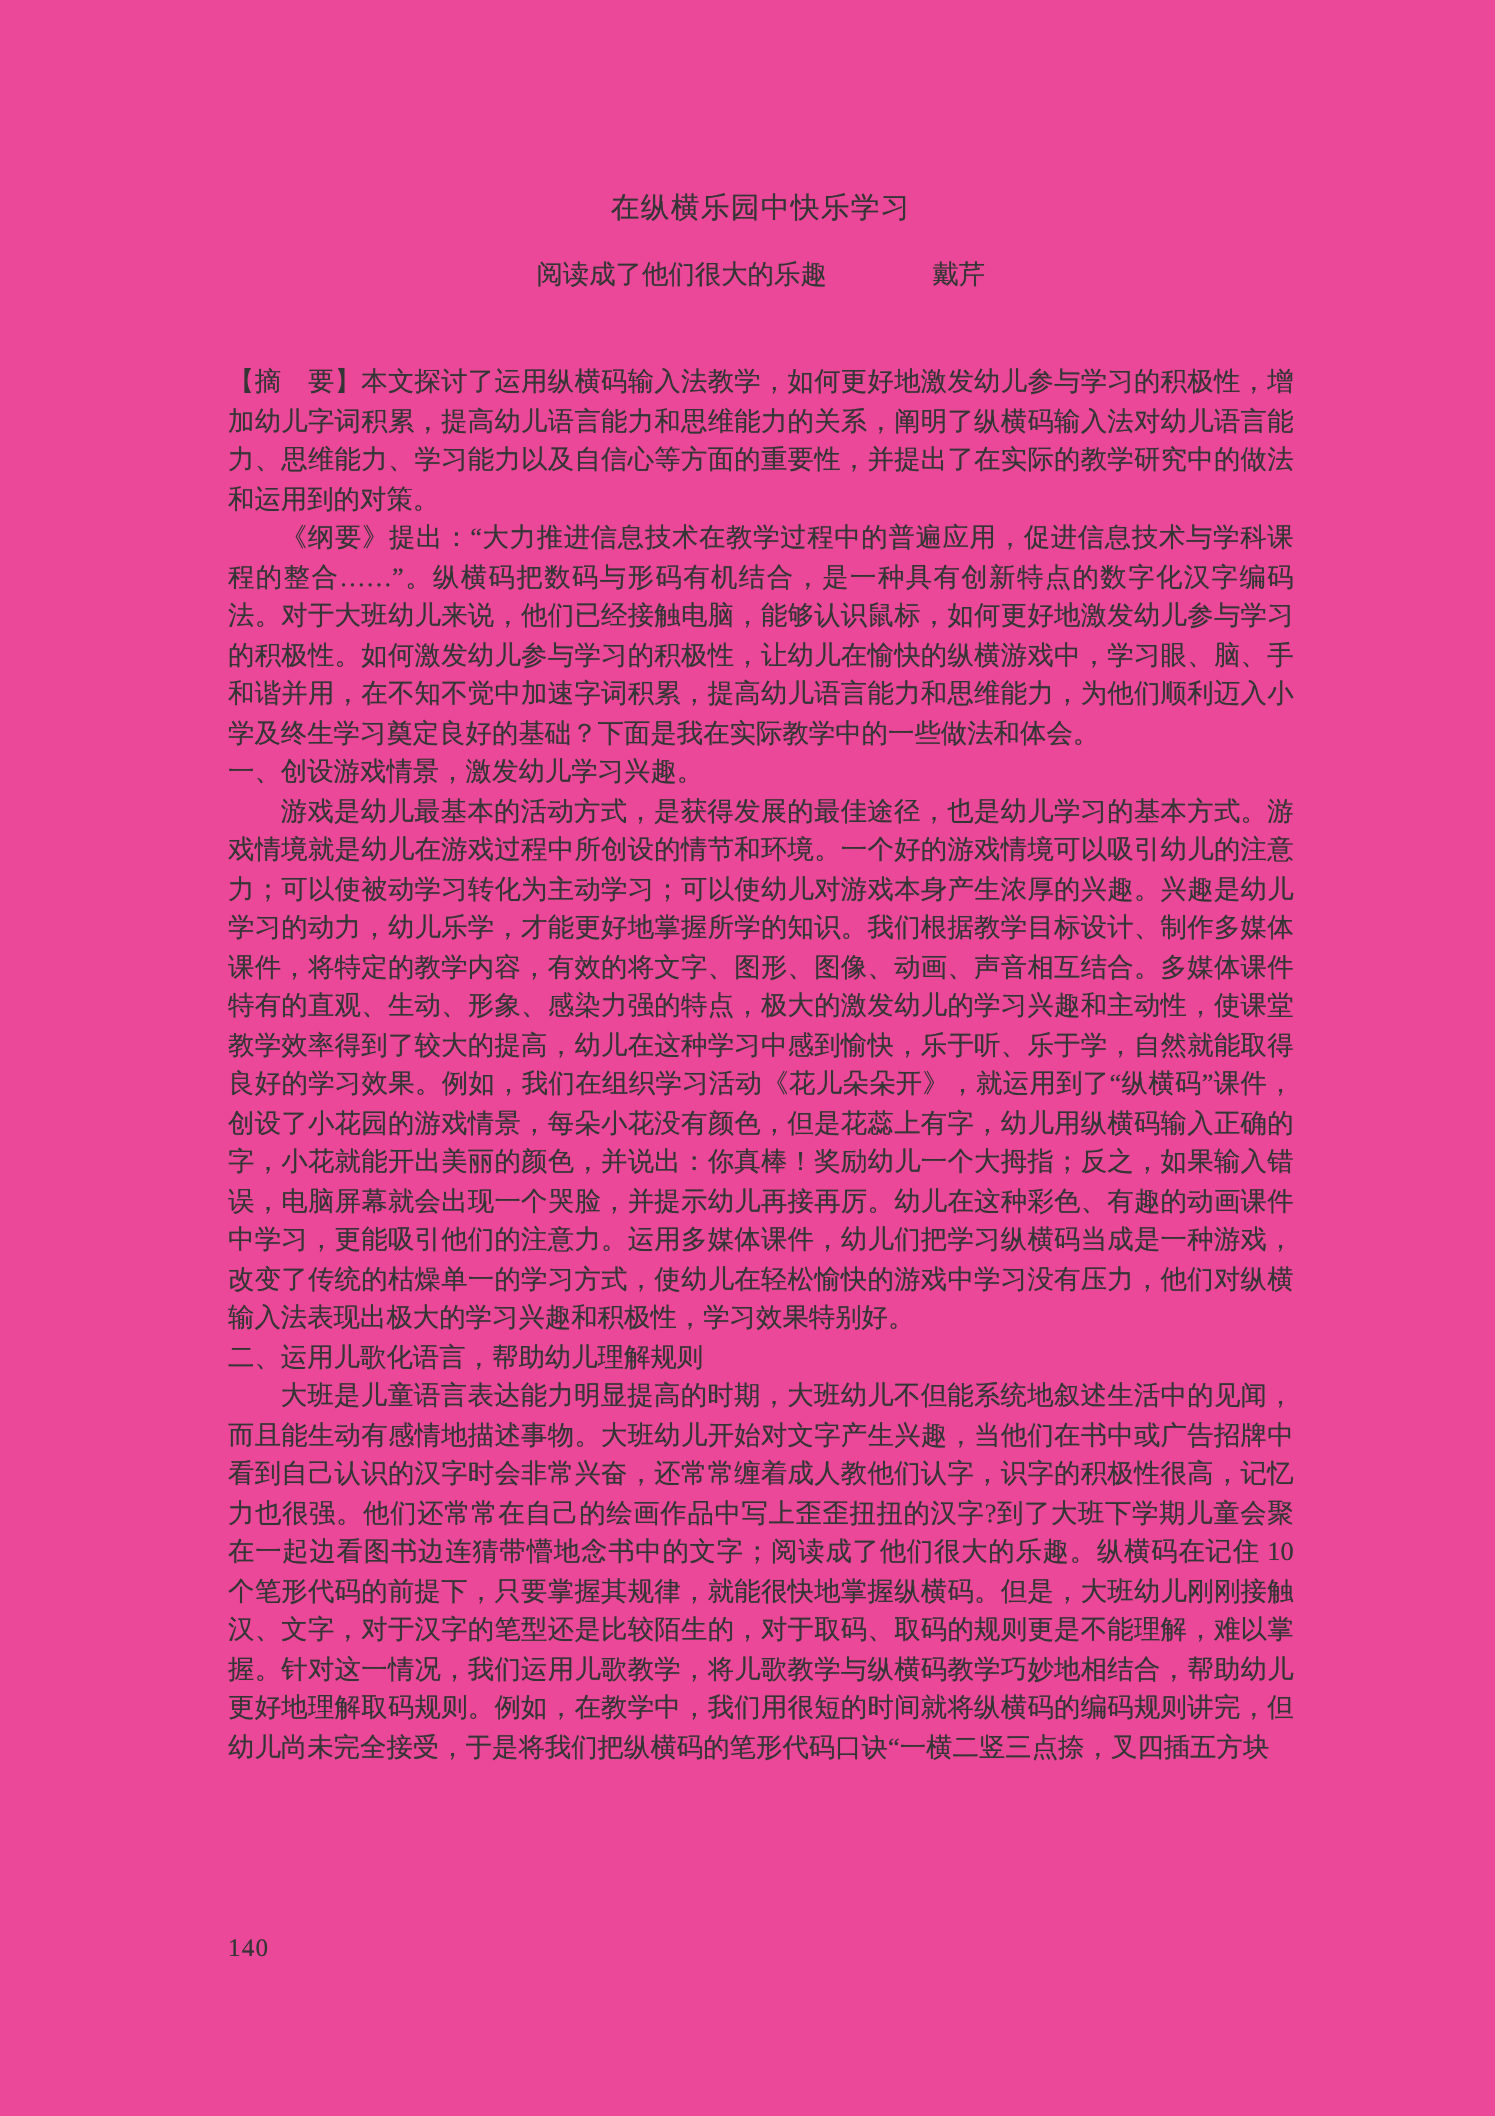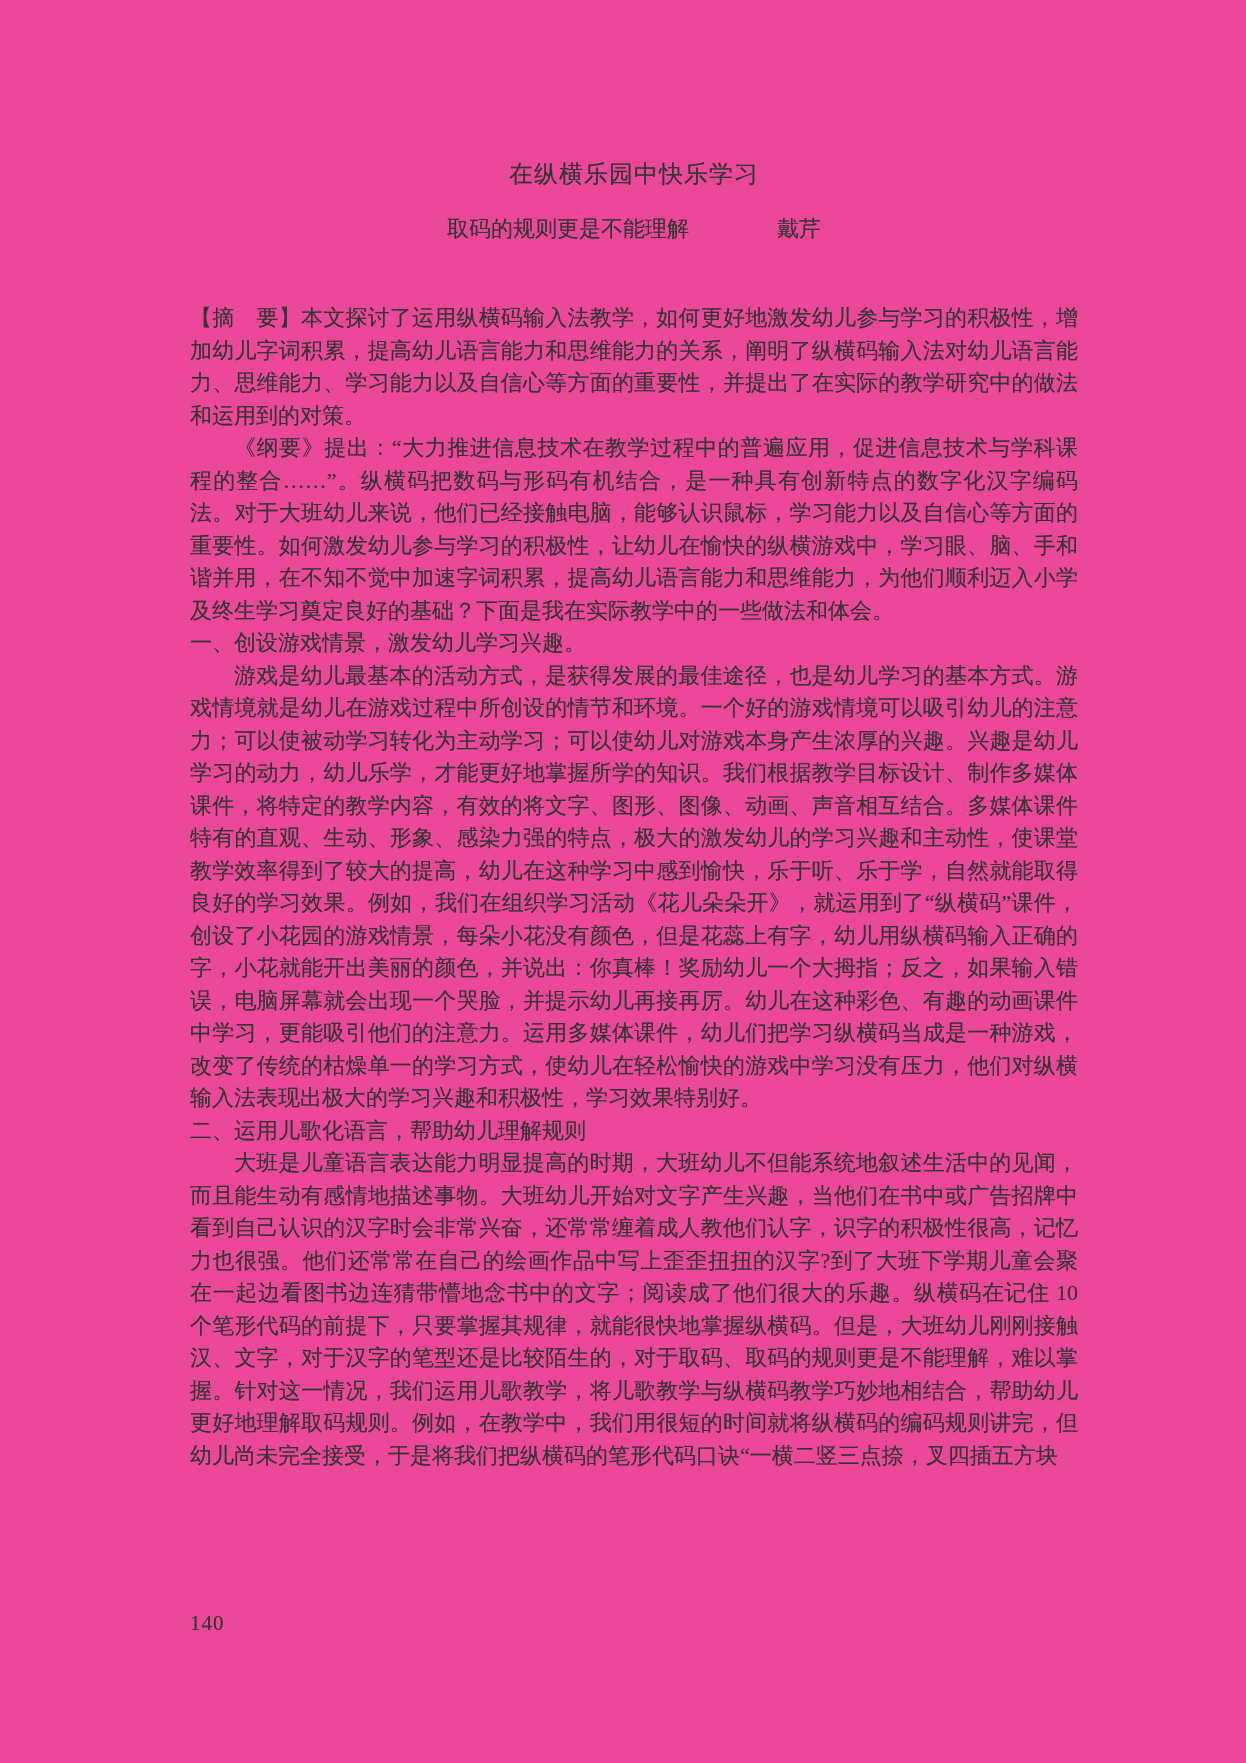--- a/index.html
+++ b/index.html
@@ -66,28 +66,28 @@
     letter-spacing: 1px;
   }
 </style>
 </head>
 <body>
 
 <div class="page">
 
   <h1 class="doc-title">在纵横乐园中快乐学习</h1>
 
-  <div class="doc-byline">取码的规则更是不能理解　　　　戴芹</div>
+  <div class="doc-byline">阅读成了他们很大的乐趣　　　　戴芹</div>
 
   <div class="doc-body">
 
     <p class="para">【摘　要】本文探讨了运用纵横码输入法教学，如何更好地激发幼儿参与学习的积极性，增加幼儿字词积累，提高幼儿语言能力和思维能力的关系，阐明了纵横码输入法对幼儿语言能力、思维能力、学习能力以及自信心等方面的重要性，并提出了在实际的教学研究中的做法和运用到的对策。</p>
 
 
-    <p class="para indent">《纲要》提出：“大力推进信息技术在教学过程中的普遍应用，促进信息技术与学科课程的整合……”。纵横码把数码与形码有机结合，是一种具有创新特点的数字化汉字编码法。对于大班幼儿来说，他们已经接触电脑，能够认识鼠标，学习能力以及自信心等方面的重要性。如何激发幼儿参与学习的积极性，让幼儿在愉快的纵横游戏中，学习眼、脑、手和谐并用，在不知不觉中加速字词积累，提高幼儿语言能力和思维能力，为他们顺利迈入小学及终生学习奠定良好的基础？下面是我在实际教学中的一些做法和体会。</p>
+    <p class="para indent">《纲要》提出：“大力推进信息技术在教学过程中的普遍应用，促进信息技术与学科课程的整合……”。纵横码把数码与形码有机结合，是一种具有创新特点的数字化汉字编码法。对于大班幼儿来说，他们已经接触电脑，能够认识鼠标，如何更好地激发幼儿参与学习的积极性。如何激发幼儿参与学习的积极性，让幼儿在愉快的纵横游戏中，学习眼、脑、手和谐并用，在不知不觉中加速字词积累，提高幼儿语言能力和思维能力，为他们顺利迈入小学及终生学习奠定良好的基础？下面是我在实际教学中的一些做法和体会。</p>
 
     <p class="para heading">一、创设游戏情景，激发幼儿学习兴趣。</p>
 
     <p class="para indent">游戏是幼儿最基本的活动方式，是获得发展的最佳途径，也是幼儿学习的基本方式。游戏情境就是幼儿在游戏过程中所创设的情节和环境。一个好的游戏情境可以吸引幼儿的注意力；可以使被动学习转化为主动学习；可以使幼儿对游戏本身产生浓厚的兴趣。兴趣是幼儿学习的动力，幼儿乐学，才能更好地掌握所学的知识。我们根据教学目标设计、制作多媒体课件，将特定的教学内容，有效的将文字、图形、图像、动画、声音相互结合。多媒体课件特有的直观、生动、形象、感染力强的特点，极大的激发幼儿的学习兴趣和主动性，使课堂教学效率得到了较大的提高，幼儿在这种学习中感到愉快，乐于听、乐于学，自然就能取得良好的学习效果。例如，我们在组织学习活动《花儿朵朵开》，就运用到了“纵横码”课件，创设了小花园的游戏情景，每朵小花没有颜色，但是花蕊上有字，幼儿用纵横码输入正确的字，小花就能开出美丽的颜色，并说出：你真棒！奖励幼儿一个大拇指；反之，如果输入错误，电脑屏幕就会出现一个哭脸，并提示幼儿再接再厉。幼儿在这种彩色、有趣的动画课件中学习，更能吸引他们的注意力。运用多媒体课件，幼儿们把学习纵横码当成是一种游戏，改变了传统的枯燥单一的学习方式，使幼儿在轻松愉快的游戏中学习没有压力，他们对纵横输入法表现出极大的学习兴趣和积极性，学习效果特别好。</p>
 
 
     <p class="para heading">二、运用儿歌化语言，帮助幼儿理解规则</p>
 
     <p class="para indent">大班是儿童语言表达能力明显提高的时期，大班幼儿不但能系统地叙述生活中的见闻，而且能生动有感情地描述事物。大班幼儿开始对文字产生兴趣，当他们在书中或广告招牌中看到自己认识的汉字时会非常兴奋，还常常缠着成人教他们认字，识字的积极性很高，记忆力也很强。他们还常常在自己的绘画作品中写上歪歪扭扭的汉字?到了大班下学期儿童会聚在一起边看图书边连猜带懵地念书中的文字；阅读成了他们很大的乐趣。纵横码在记住 10 个笔形代码的前提下，只要掌握其规律，就能很快地掌握纵横码。但是，大班幼儿刚刚接触汉、文字，对于汉字的笔型还是比较陌生的，对于取码、取码的规则更是不能理解，难以掌握。针对这一情况，我们运用儿歌教学，将儿歌教学与纵横码教学巧妙地相结合，帮助幼儿更好地理解取码规则。例如，在教学中，我们用很短的时间就将纵横码的编码规则讲完，但幼儿尚未完全接受，于是将我们把纵横码的笔形代码口诀“一横二竖三点捺，叉四插五方块</p>
 

